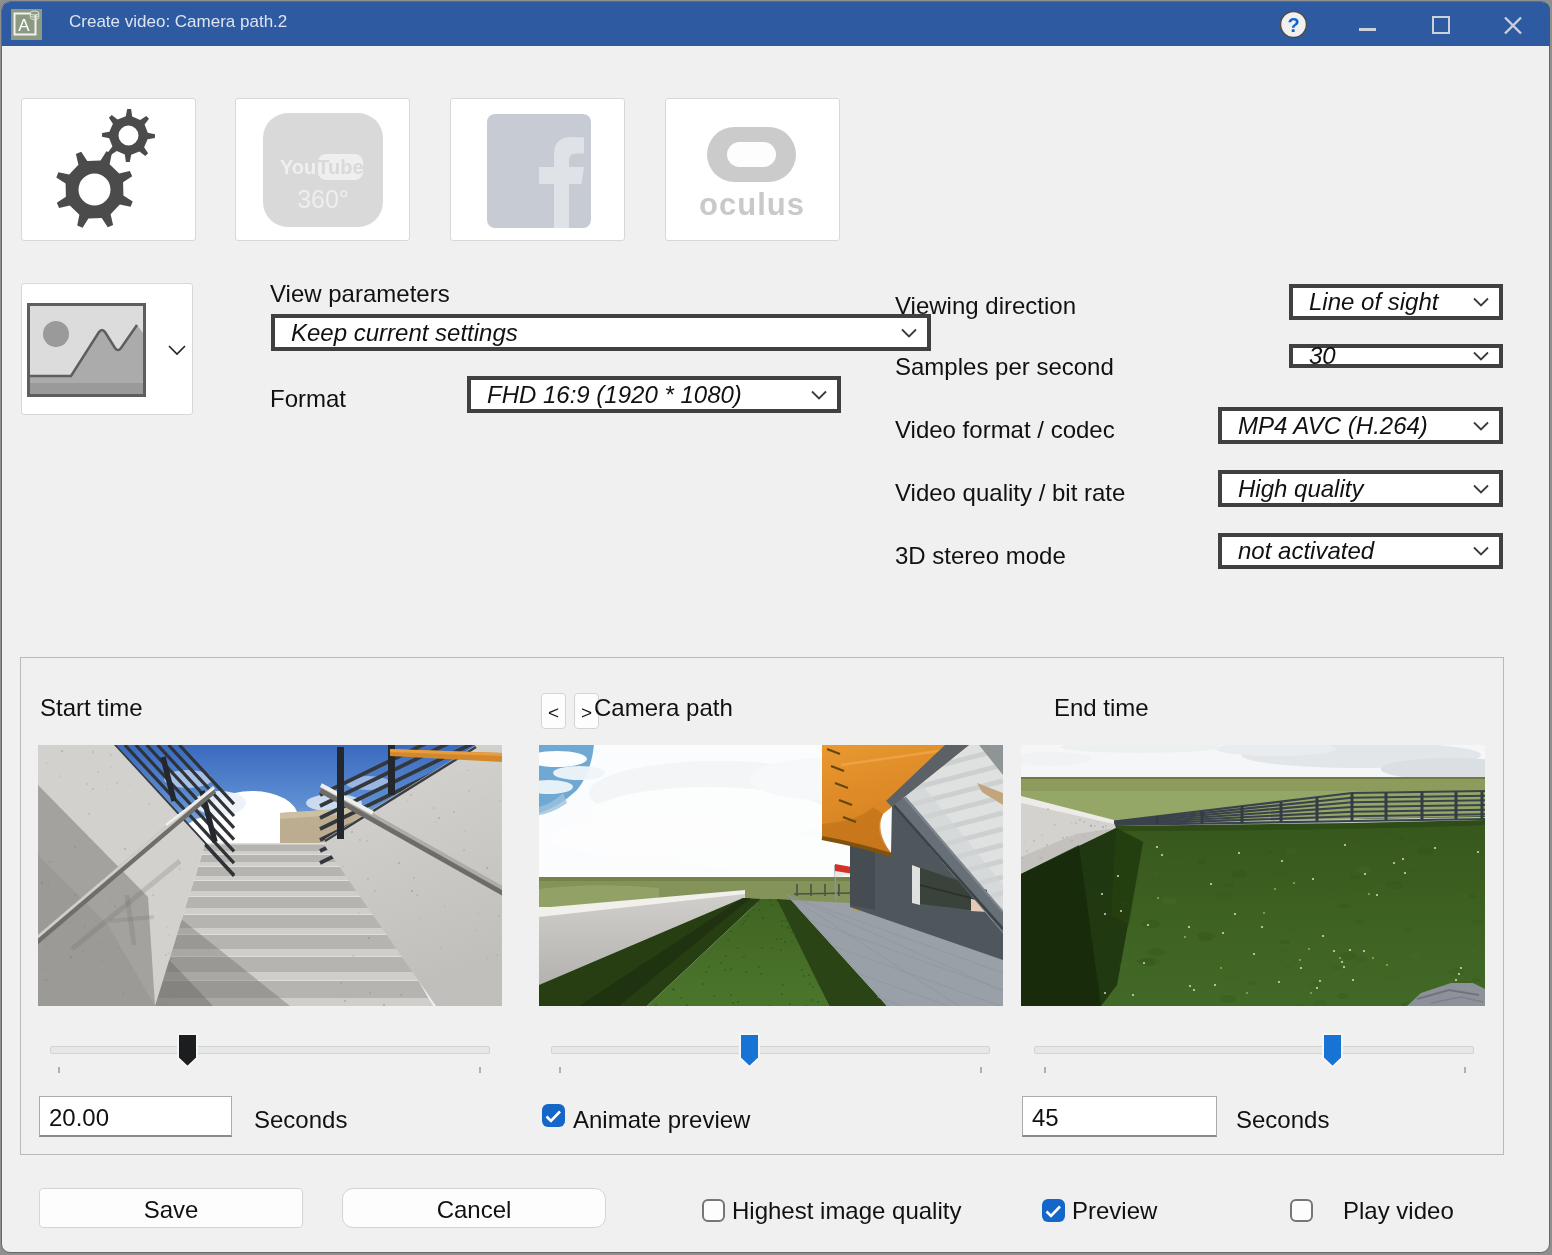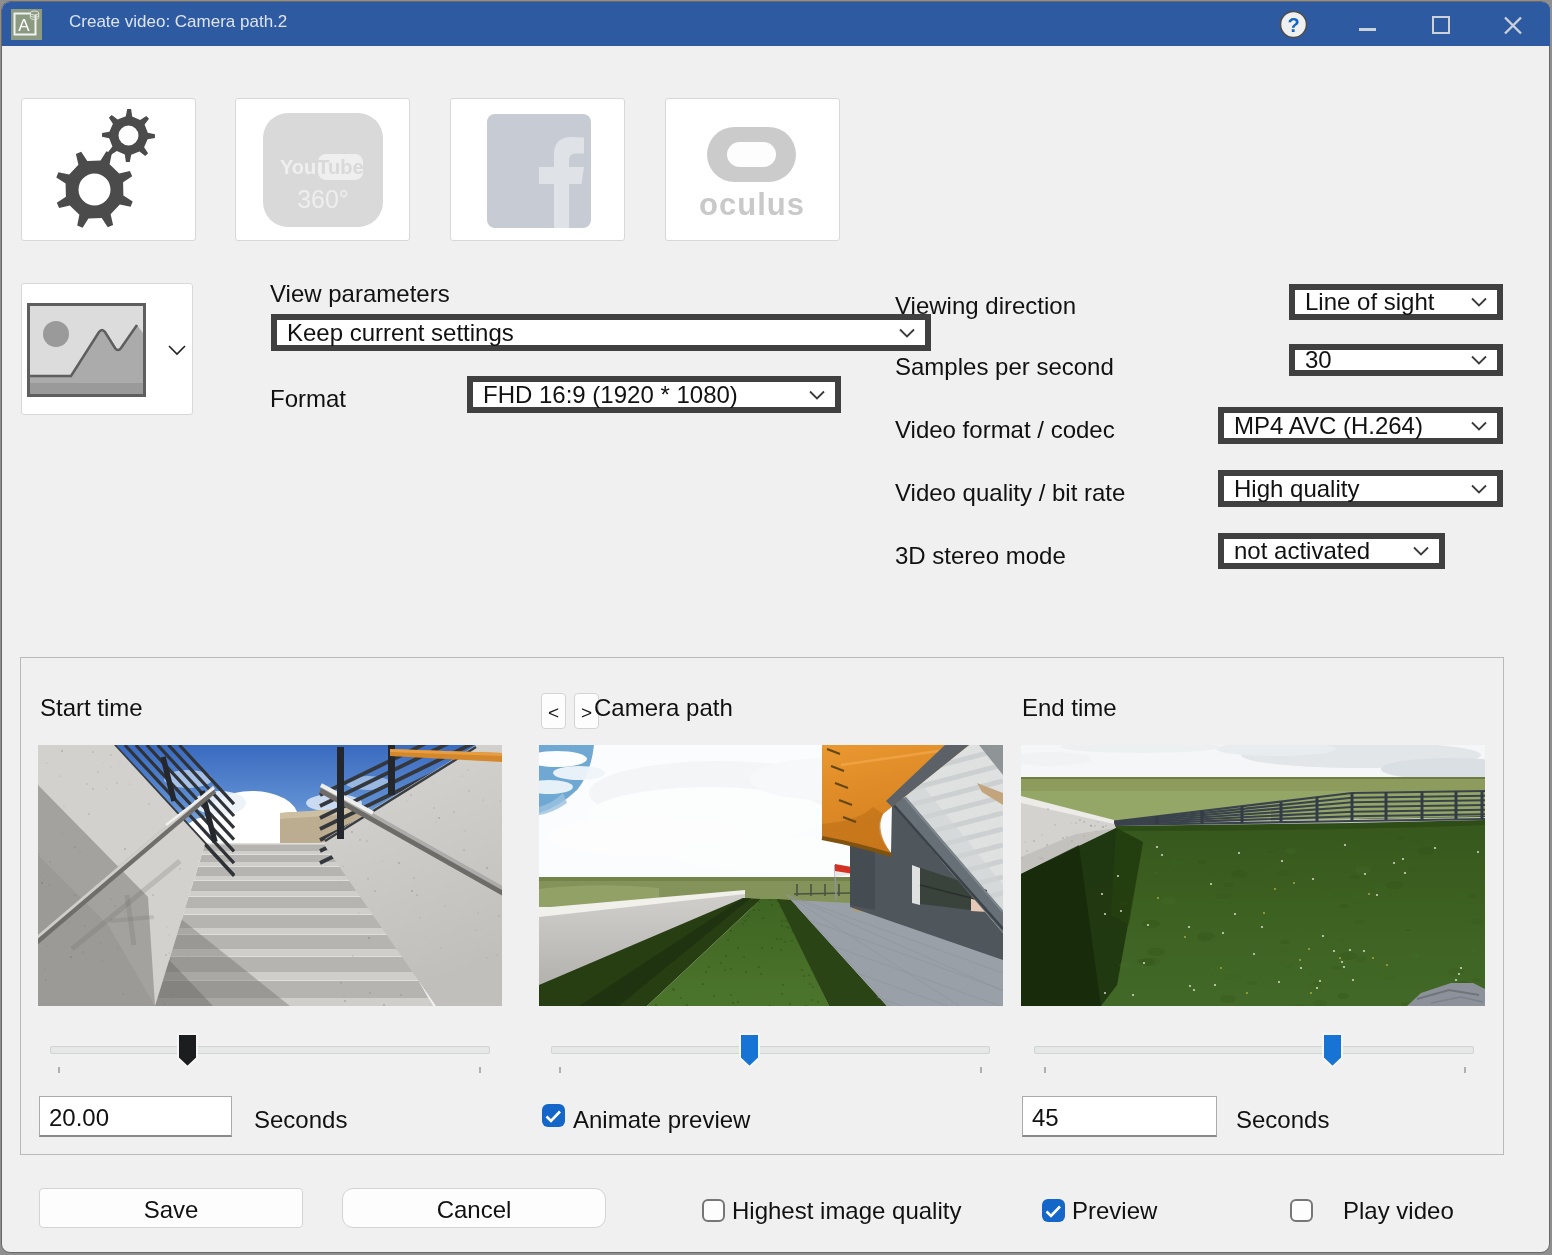--- a/index.html
+++ b/index.html
@@ -1,21 +1,21 @@
 <!DOCTYPE html>
 <html><head>
 <meta charset="utf-8">
 <style>
   html,body{margin:0;padding:0;width:1552px;height:1255px;background:#8f8f8f;font-family:"Liberation Sans",sans-serif;overflow:hidden;}
   .abs{position:absolute;}
   .win{position:absolute;left:1px;top:1px;width:1547px;height:1250px;background:#f0f0f0;border:1px solid #686868;border-radius:9px;}
   .titlebar{position:absolute;left:2px;top:2px;width:1548px;height:44px;background:#2d5aa0;border-radius:8px 8px 0 0;}
   .lbl{position:absolute;color:#111;font-size:24px;line-height:26px;white-space:nowrap;text-align:right;}
   .btnbox{position:absolute;width:175px;height:143px;background:#fff;border:1px solid #d8d8d8;border-radius:3px;box-sizing:border-box;}
-  .combo{position:absolute;background:#fff;border:6px solid #404040;box-sizing:border-box;display:flex;align-items:center;font-size:24px;color:#111;padding-left:10px;}
+  .combo{position:absolute;background:#fff;border:4px solid #404040;box-sizing:border-box;display:flex;align-items:center;font-size:24px;color:#111;padding-left:16px;font-style:italic;}
   .combo svg{position:absolute;right:10px;top:50%;margin-top:-5px;}
   .tin{position:absolute;background:#fff;border:1px solid #ababab;border-bottom:2px solid #8a8a8a;box-sizing:border-box;display:flex;align-items:center;font-size:24px;color:#111;padding-left:9px;padding-top:3px;}
   .panel{position:absolute;left:20px;top:657px;width:1484px;height:498px;border:1px solid #b9b9b9;box-sizing:border-box;}
   .pbtn{position:absolute;background:#fdfdfd;border:1px solid #d4d4d4;border-radius:4px;box-sizing:border-box;display:flex;align-items:center;justify-content:center;font-size:24px;color:#111;padding-top:4px;}
   .track{position:absolute;height:8px;background:#e6e8e8;border:1px solid #d2d4d4;box-sizing:border-box;border-radius:2px;}
   .tick{position:absolute;width:2px;height:6px;background:#b0b0b0;}
   .cb{position:absolute;width:23px;height:23px;box-sizing:border-box;border-radius:6px;}
   .cb.off{background:#fdfdfd;border:2px solid #767676;}
   .cb.on{background:#1467c8;}
   .imgf{position:absolute;width:464px;height:261px;}
@@ -100,47 +100,47 @@
 <div class="lbl" style="left:895px;top:293px;">Viewing direction</div>
 <div class="lbl" style="left:895px;top:354px;">Samples per second</div>
 <div class="lbl" style="left:895px;top:417px;">Video format / codec</div>
 <div class="lbl" style="left:895px;top:480px;">Video quality / bit rate</div>
 <div class="lbl" style="left:895px;top:543px;">3D stereo mode</div>
 <div class="combo" style="left:1289px;top:284px;width:214px;height:36px;">Line of sight
   <svg width="16" height="10">
       <path d="M1,1.5 L8,8.5 L15,1.5" fill="none" stroke="#3a3a3a" stroke-width="1.8"></path>
     </svg>
 </div>
-<div class="combo" style="left:1289px;top:344px;width:214px;height:32px;">30
+<div class="combo" style="left:1289px;top:344px;width:214px;height:24px;">30
   <svg width="16" height="10">
       <path d="M1,1.5 L8,8.5 L15,1.5" fill="none" stroke="#3a3a3a" stroke-width="1.8"></path>
     </svg>
 </div>
 <div class="combo" style="left:1218px;top:407px;width:285px;height:37px;">MP4 AVC (H.264)
   <svg width="16" height="10">
       <path d="M1,1.5 L8,8.5 L15,1.5" fill="none" stroke="#3a3a3a" stroke-width="1.8"></path>
     </svg>
 </div>
 <div class="combo" style="left:1218px;top:470px;width:285px;height:37px;">High quality
   <svg width="16" height="10">
       <path d="M1,1.5 L8,8.5 L15,1.5" fill="none" stroke="#3a3a3a" stroke-width="1.8"></path>
     </svg>
 </div>
-<div class="combo" style="left:1218px;top:533px;width:227px;height:36px;">not activated
+<div class="combo" style="left:1218px;top:533px;width:285px;height:36px;">not activated
   <svg width="16" height="10">
       <path d="M1,1.5 L8,8.5 L15,1.5" fill="none" stroke="#3a3a3a" stroke-width="1.8"></path>
     </svg>
 </div>
 
 <div class="panel"></div>
 <div class="lbl" style="left:40px;top:695px;">Start time</div>
 <div class="pbtn" style="left:541px;top:693px;width:25px;height:36px;font-size:19px;">&lt;</div>
 <div class="pbtn" style="left:574px;top:693px;width:25px;height:36px;font-size:19px;">&gt;</div>
 <div class="lbl" style="left:594px;top:695px;">Camera path</div>
-<div class="lbl" style="left:1022px;top:695px;">End time</div>
+<div class="lbl" style="left:1054px;top:695px;">End time</div>
 
 <svg class="imgf" style="left:38px;top:745px" width="464" height="261" viewBox="0 0 464 261">
 <defs>
 <linearGradient id="sky1" x1="0" y1="0" x2="0" y2="1">
         <stop offset="0" stop-color="#3a6abf"></stop>
         <stop offset="0.55" stop-color="#6090d2"></stop>
         <stop offset="1" stop-color="#a8c4e4"></stop>
       </linearGradient>
 <linearGradient id="lw1" x1="0.1" y1="0" x2="0.9" y2="1">
         <stop offset="0" stop-color="#cfcecb"></stop>

